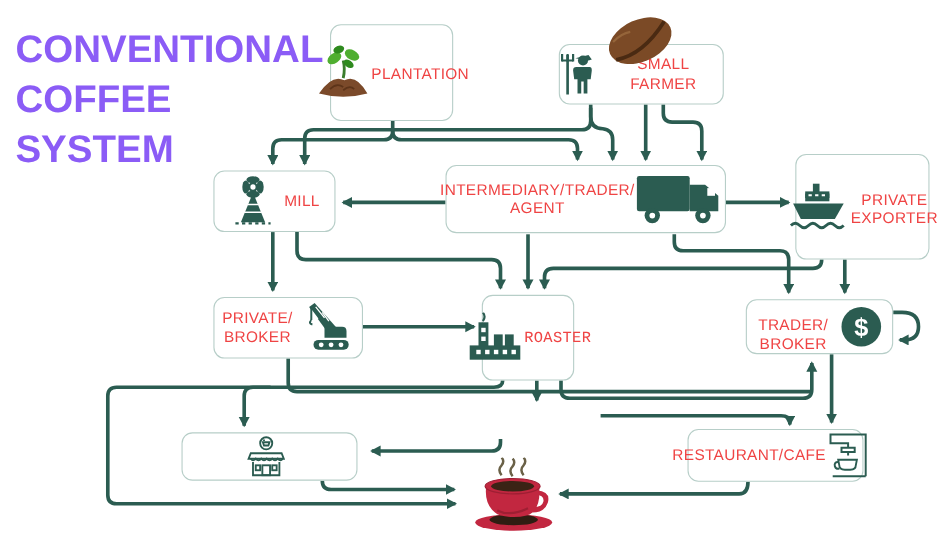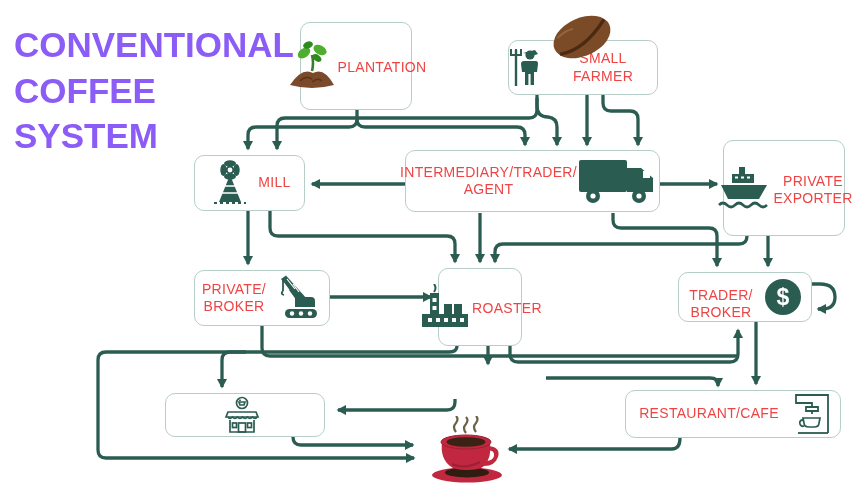--- a/index.html
+++ b/index.html
@@ -160,21 +160,21 @@
         <path d="M10 16 q-3 3 1 4" stroke="#2b5c51" stroke-width="1.8" fill="none"></path>
         <path d="M22 22 h16 q4 0 4 4 v6 H22 Z"></path>
         <rect x="12" y="34" width="32" height="9" rx="4.5"></rect>
         <circle cx="19" cy="38.5" r="2.2" fill="#ffffff"></circle>
         <circle cx="28" cy="38.5" r="2.2" fill="#ffffff"></circle>
         <circle cx="37" cy="38.5" r="2.2" fill="#ffffff"></circle>
       </g>
     </svg>
   </div>
 
-  <div class="node col" style="left:438px;top:268px;width:84px;height:78px;">
+  <div class="node col" style="left:438px;top:268px;width:84px;height:78px;font-family:Liberation Mono, monospace;">
     <svg class="icon" width="54" height="46" viewBox="0 0 54 46">
       <g fill="#2b5c51">
         <path d="M16 8 q3 -4 0 -8" stroke="#2b5c51" stroke-width="2" fill="none"></path>
         <rect x="12" y="9" width="9" height="33"></rect>
         <rect x="26" y="20" width="8" height="22"></rect>
         <rect x="36" y="20" width="8" height="22"></rect>
         <rect x="4" y="30" width="46" height="13"></rect>
         <rect x="14.5" y="14" width="4" height="4" fill="#ffffff"></rect>
         <rect x="14.5" y="22" width="4" height="4" fill="#ffffff"></rect>
         <rect x="10" y="34" width="4" height="4" fill="#ffffff"></rect>
@@ -207,21 +207,21 @@
         <path d="M6 16 h28 l2 5 h-32 z"></path>
         <path d="M6 21 q2 3 4.5 0 q2.5 3 5 0 q2.5 3 5 0 q2.5 3 5 0 q2.5 3 5 0 q2.5 3 4.5 0"></path>
         <path d="M8 24 v12 h24 v-12"></path>
         <rect x="16.5" y="27" width="7" height="9"></rect>
         <rect x="10.5" y="27" width="4" height="4.5"></rect>
         <rect x="25.5" y="27" width="4" height="4.5"></rect>
       </g>
     </svg>
   </div>
 
-  <div class="node" style="left:625px;top:390px;width:216px;height:48px;">
+  <div class="node" style="left:625px;top:390px;width:160px;height:48px;">
     <span class="lbl" style="flex:1;">RESTAURANT/CAFE</span>
     <svg class="icon" width="40" height="42" viewBox="0 0 40 42" style="margin-right:8px;">
       <g fill="none" stroke="#2b5c51" stroke-width="1.8">
         <path d="M36 40 V2 H4 v8 h16 v4"></path>
         <path d="M14 14 h12 v4 h-12 z"></path>
         <path d="M20 18 v3"></path>
         <path d="M12 30 q0 4 5 4 h5 q5 0 5 -4 l1 -5 H11 Z" stroke-width="1.7"></path>
         <path d="M11 27 q-4 0 -3 4 q1 3 4 2"></path>
         <path d="M6 40 h30"></path>
       </g>

